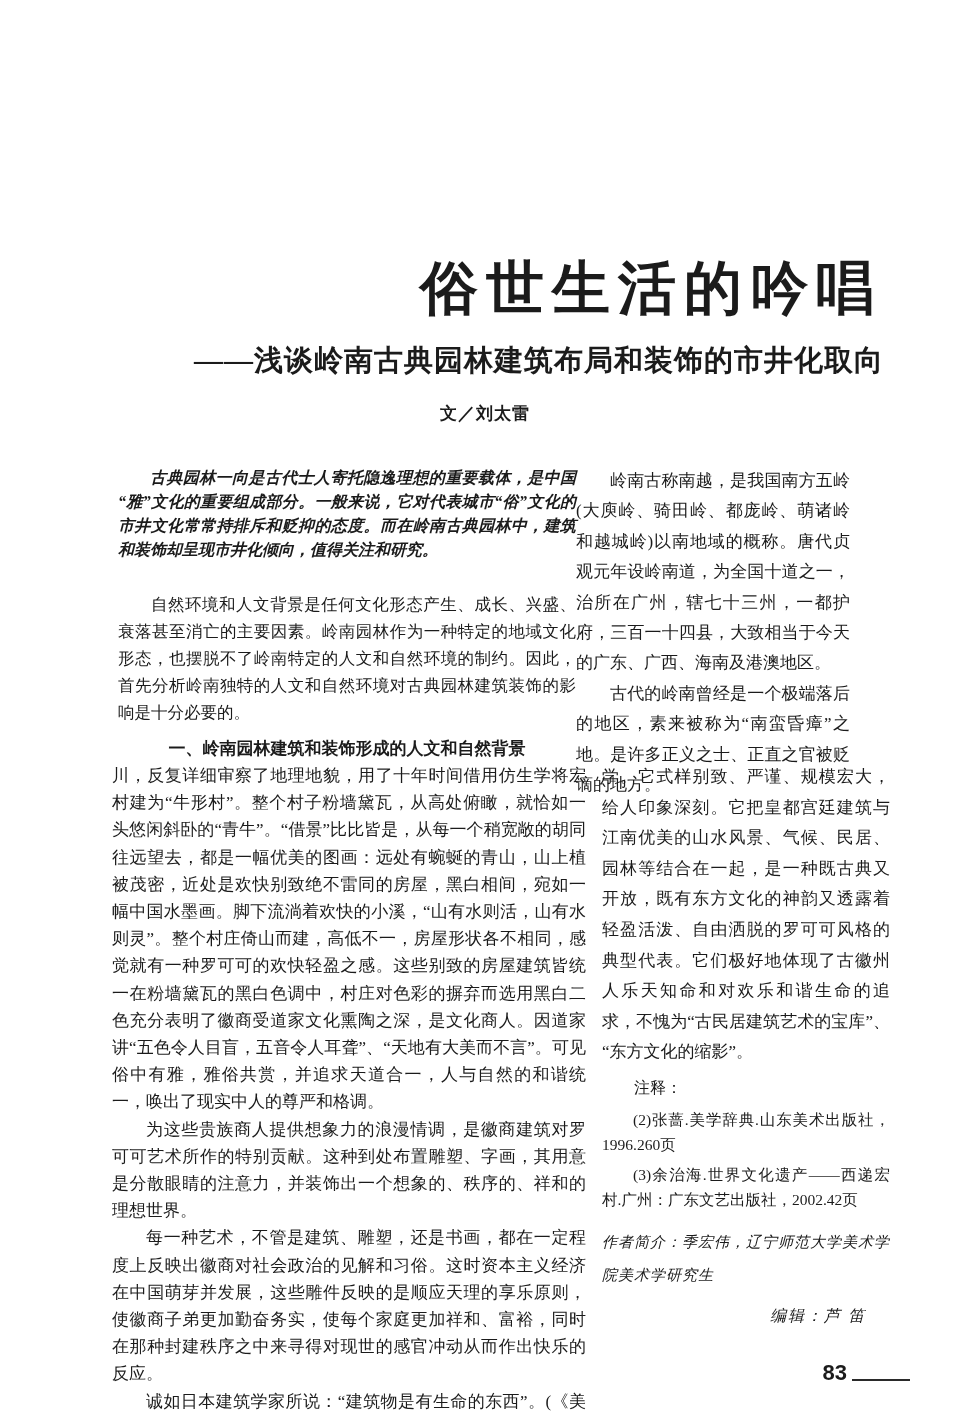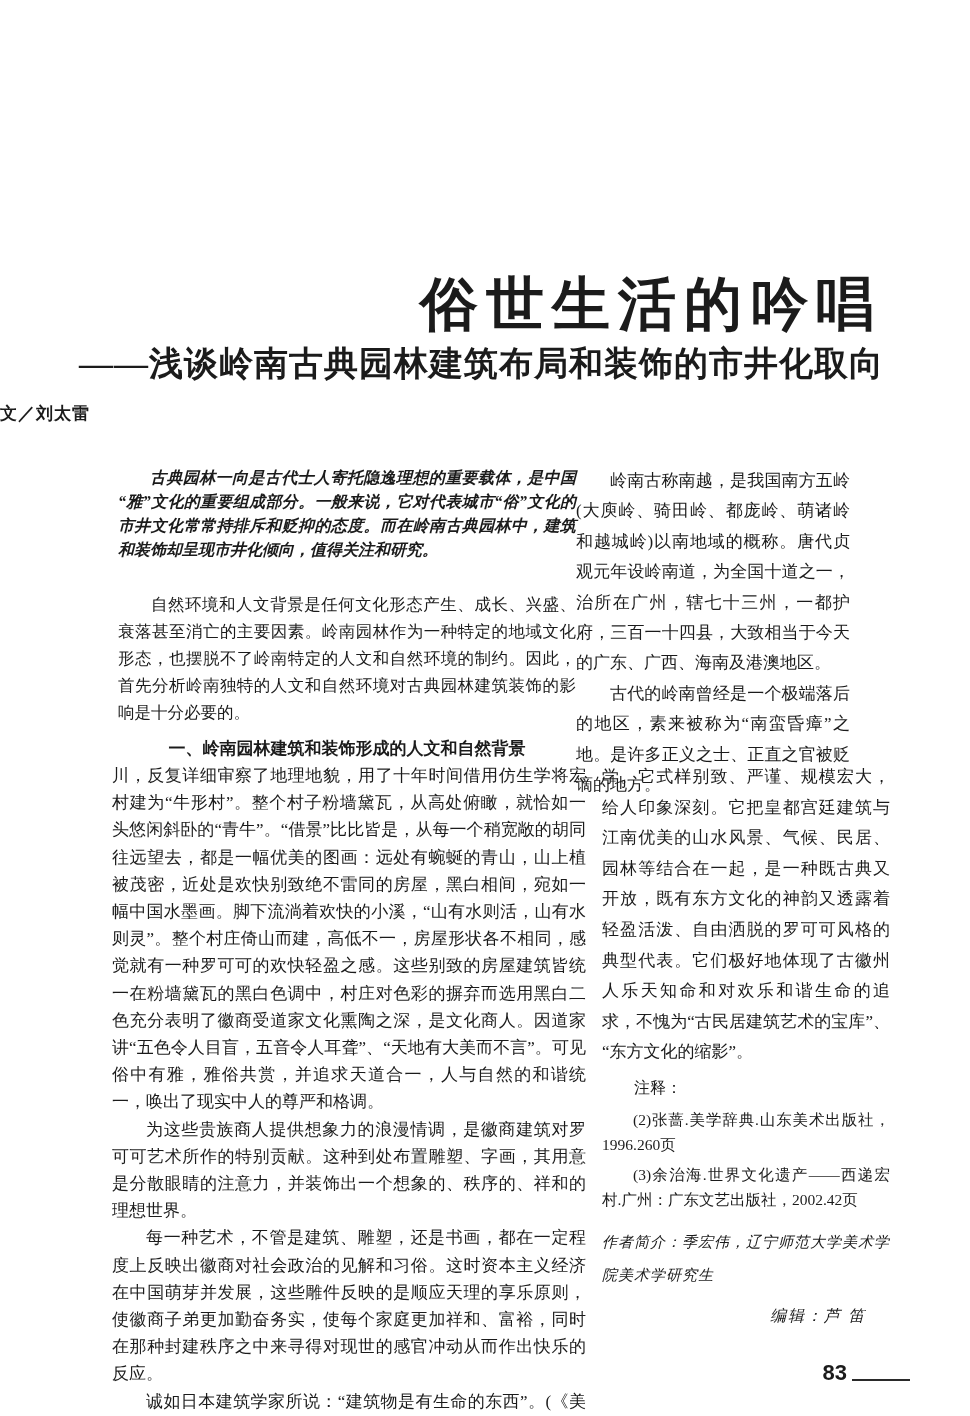--- a/index.html
+++ b/index.html
@@ -9,45 +9,45 @@
     height: 1416px;
     margin: 0 auto;
     background: #ffffff;
     color: #1b1b1b;
     font-family: "Liberation Serif", "DejaVu Serif", serif;
     overflow: hidden;
   }
   
   .title {
     position: absolute;
-    top: 266px;
+    top: 250px;
     right: 88px;
     margin: 0;
     font-size: 58px;
     font-weight: 900;
     letter-spacing: 8px;
     white-space: nowrap;
     text-align: center;
   }
   .subtitle {
     position: absolute;
     top: 341px;
     right: 86px;
     margin: 0;
-    font-size: 34px;
+    font-size: 29px;
     font-weight: 800;
     letter-spacing: 1px;
     white-space: nowrap;
   }
   .byline {
     position: absolute;
     top: 402px;
     left: 0;
     width: 100%;
-    text-align: left;
+    text-align: center;
     font-size: 17px;
     font-weight: 700;
     letter-spacing: 1px;
   }
   
   .upper {
     position: absolute;
     top: 466px;
     left: 118px;
     width: 764px;

